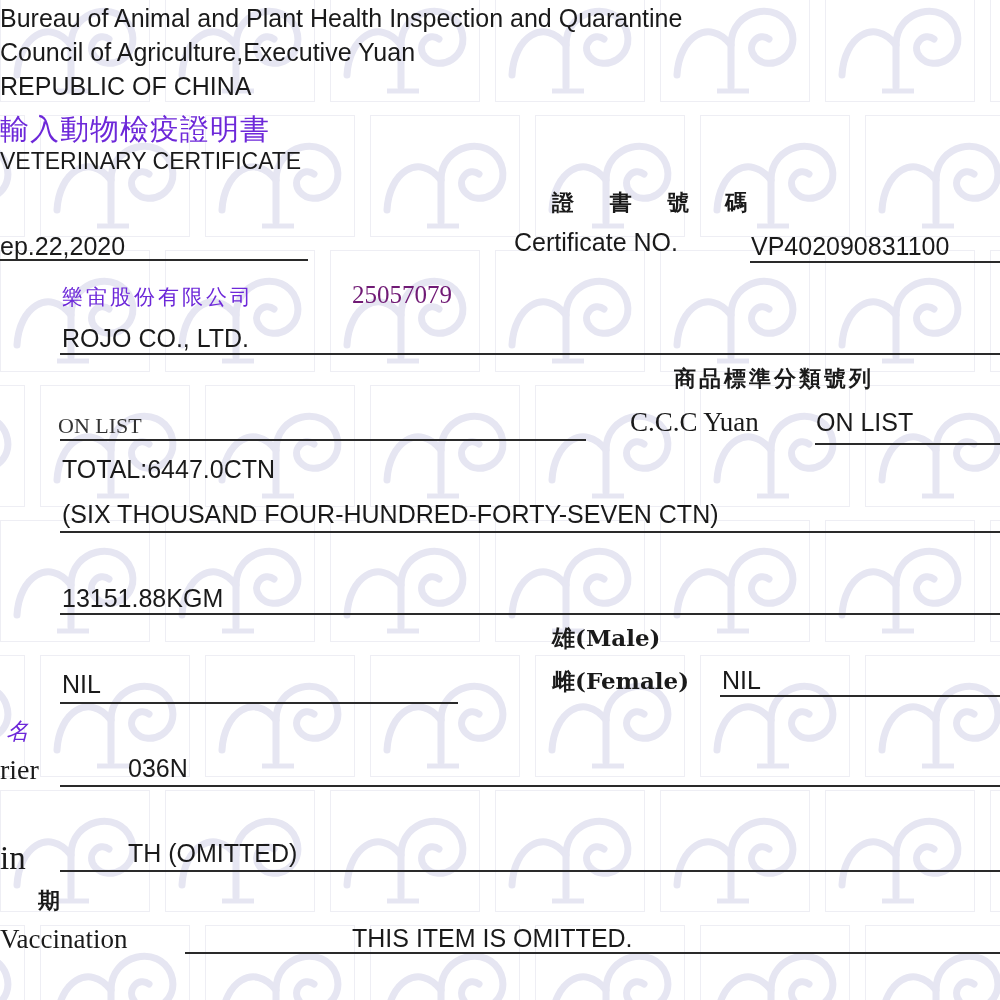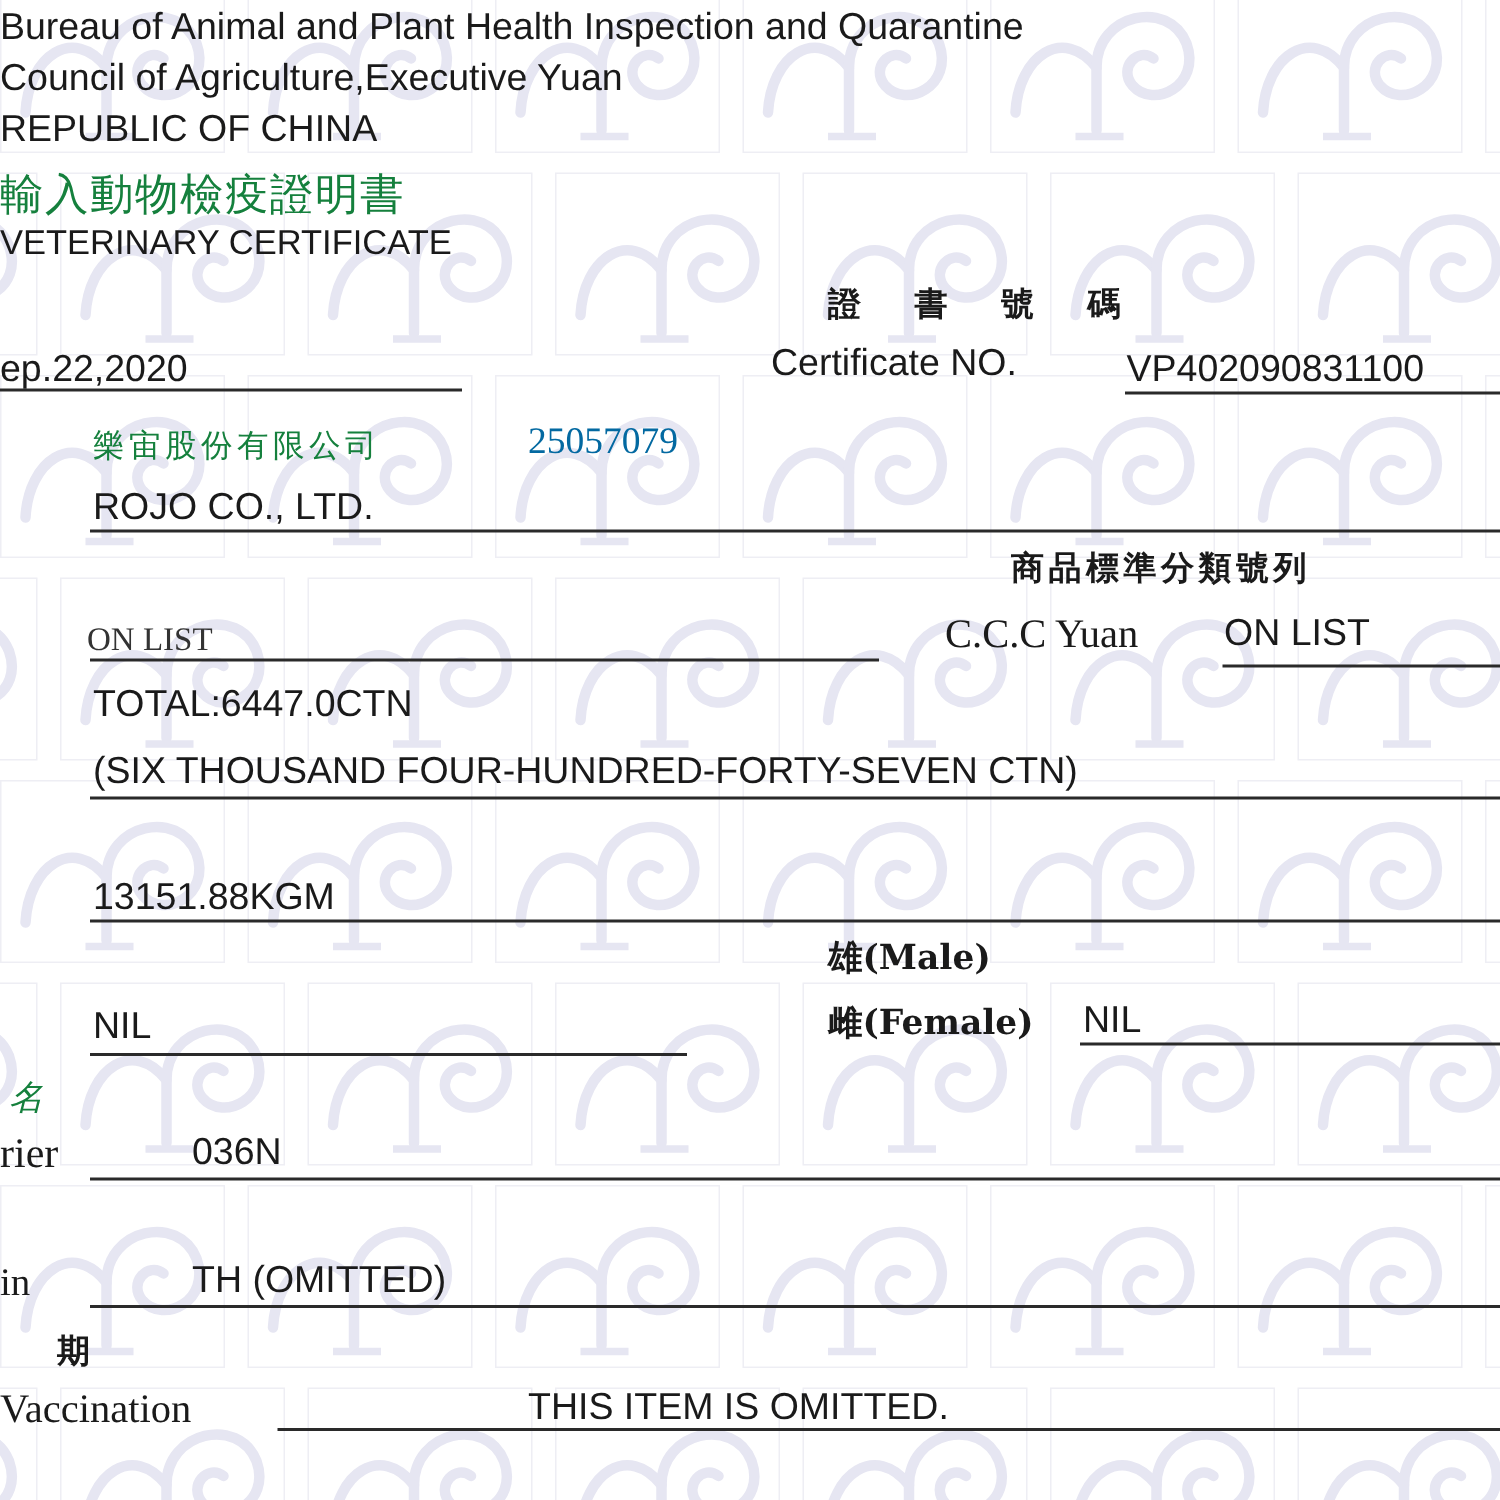--- a/index.html
+++ b/index.html
@@ -13,21 +13,21 @@
     .wm-tile {
       position:absolute; width:150px; height:122px;
       border:1px solid #eeeef4; box-sizing:border-box;
     }
     .wm-tile svg { position:absolute; left:8px; top:6px; width:134px; height:110px; }
     .t { position:absolute; z-index:2; white-space:nowrap; }
     .serif { font-family:"Liberation Serif", "DejaVu Serif", serif; }
     .rule { position:absolute; z-index:2; height:2px; background:#2a2a2a; }
     .head { font-size:25px; text-align:left; left:0; width:820px; }
     .cjk-bold { font-family:"DejaVu Serif", serif; font-weight:bold;padding-left:38px; }
-    .cjk-light { font-family:"DejaVu Serif", serif; color:#15803d; }
+    .cjk-light { font-family:"DejaVu Serif", serif; color:#6d28d9; }
   </style>
 </head>
 <body>
 
 <div class="watermark" id="wm">
     <div class="wm-tile" style="left: 0px; top: -20px;">
       <svg viewBox="0 0 134 110">
         <path d="M8 88 C 10 50, 40 30, 62 58" fill="none" stroke="#e6e6f2" stroke-width="7" stroke-linecap="round"></path>
         <path d="M62 100 L 62 58 C 62 22, 110 12, 122 42 C 132 70, 100 86, 86 70 C 76 58, 90 44, 100 52" fill="none" stroke="#e6e6f2" stroke-width="7" stroke-linecap="round"></path>
         <path d="M48 104 L 80 104" stroke="#e6e6f2" stroke-width="5"></path>
@@ -428,21 +428,21 @@
 
 <div class="t cjk-bold" style="left:514px; top:188px; font-size:22px; letter-spacing:14px;">證 書 號 碼</div>
 <div class="t" style="left:514px; top:228px; font-size:25px;">Certificate NO.</div>
 <div class="t" style="left:751px; top:232px; font-size:25px;">VP402090831100</div>
 <div class="rule" style="left:750px; top:261px; width:250px;"></div>
 
 <div class="t" style="left:0; top:232px; font-size:25px;">ep.22,2020</div>
 <div class="rule" style="left:0; top:259px; width:308px;"></div>
 
 <div class="t cjk-light" style="left:62px; top:283px; font-size:21px; letter-spacing:3px;">樂宙股份有限公司</div>
-<div class="t serif" style="left:352px; top:281px; font-size:25px; color:#0369a1;">25057079</div>
+<div class="t serif" style="left:352px; top:281px; font-size:25px; color:#701a75;">25057079</div>
 <div class="t" style="left:62px; top:324px; font-size:25px;">ROJO CO., LTD.</div>
 <div class="rule" style="left:60px; top:353px; width:940px;"></div>
 
 <div class="t cjk-bold" style="left:636px; top:364px; font-size:22px; letter-spacing:3px;">商品標準分類號列</div>
 <div class="t serif" style="left:58px; top:413px; font-size:22px; color:#333;">ON LIST</div>
 <div class="rule" style="left:60px; top:439px; width:526px;"></div>
 <div class="t serif" style="left:630px; top:407px; font-size:27px;">C.C.C Yuan</div>
 <div class="t" style="left:816px; top:408px; font-size:25px;">ON LIST</div>
 <div class="rule" style="left:815px; top:443px; width:185px;"></div>
 
@@ -458,20 +458,20 @@
 <div class="t" style="left:62px; top:670px; font-size:25px;">NIL</div>
 <div class="rule" style="left:60px; top:702px; width:398px;"></div>
 <div class="t" style="left:722px; top:666px; font-size:25px;">NIL</div>
 <div class="rule" style="left:720px; top:695px; width:280px;"></div>
 
 <div class="t cjk-light" style="left:6px; top:716px; font-size:23px; font-style:italic;">名</div>
 <div class="t serif" style="left:0; top:754px; font-size:28px;">rier</div>
 <div class="t" style="left:128px; top:754px; font-size:25px;">036N</div>
 <div class="rule" style="left:60px; top:785px; width:940px;"></div>
 
-<div class="t serif" style="left:0; top:840px; font-size:26px;">in</div>
+<div class="t serif" style="left:0; top:840px; font-size:33px;">in</div>
 <div class="t" style="left:128px; top:839px; font-size:25px;">TH (OMITTED)</div>
 <div class="rule" style="left:60px; top:870px; width:940px;"></div>
 
 <div class="t cjk-bold" style="left:0; top:886px; font-size:22px;">期</div>
 <div class="t serif" style="left:0; top:924px; font-size:27px;">Vaccination</div>
 <div class="t" style="left:352px; top:924px; font-size:25px;">THIS ITEM IS OMITTED.</div>
 <div class="rule" style="left:185px; top:952px; width:815px;"></div>
 
 </body></html>

